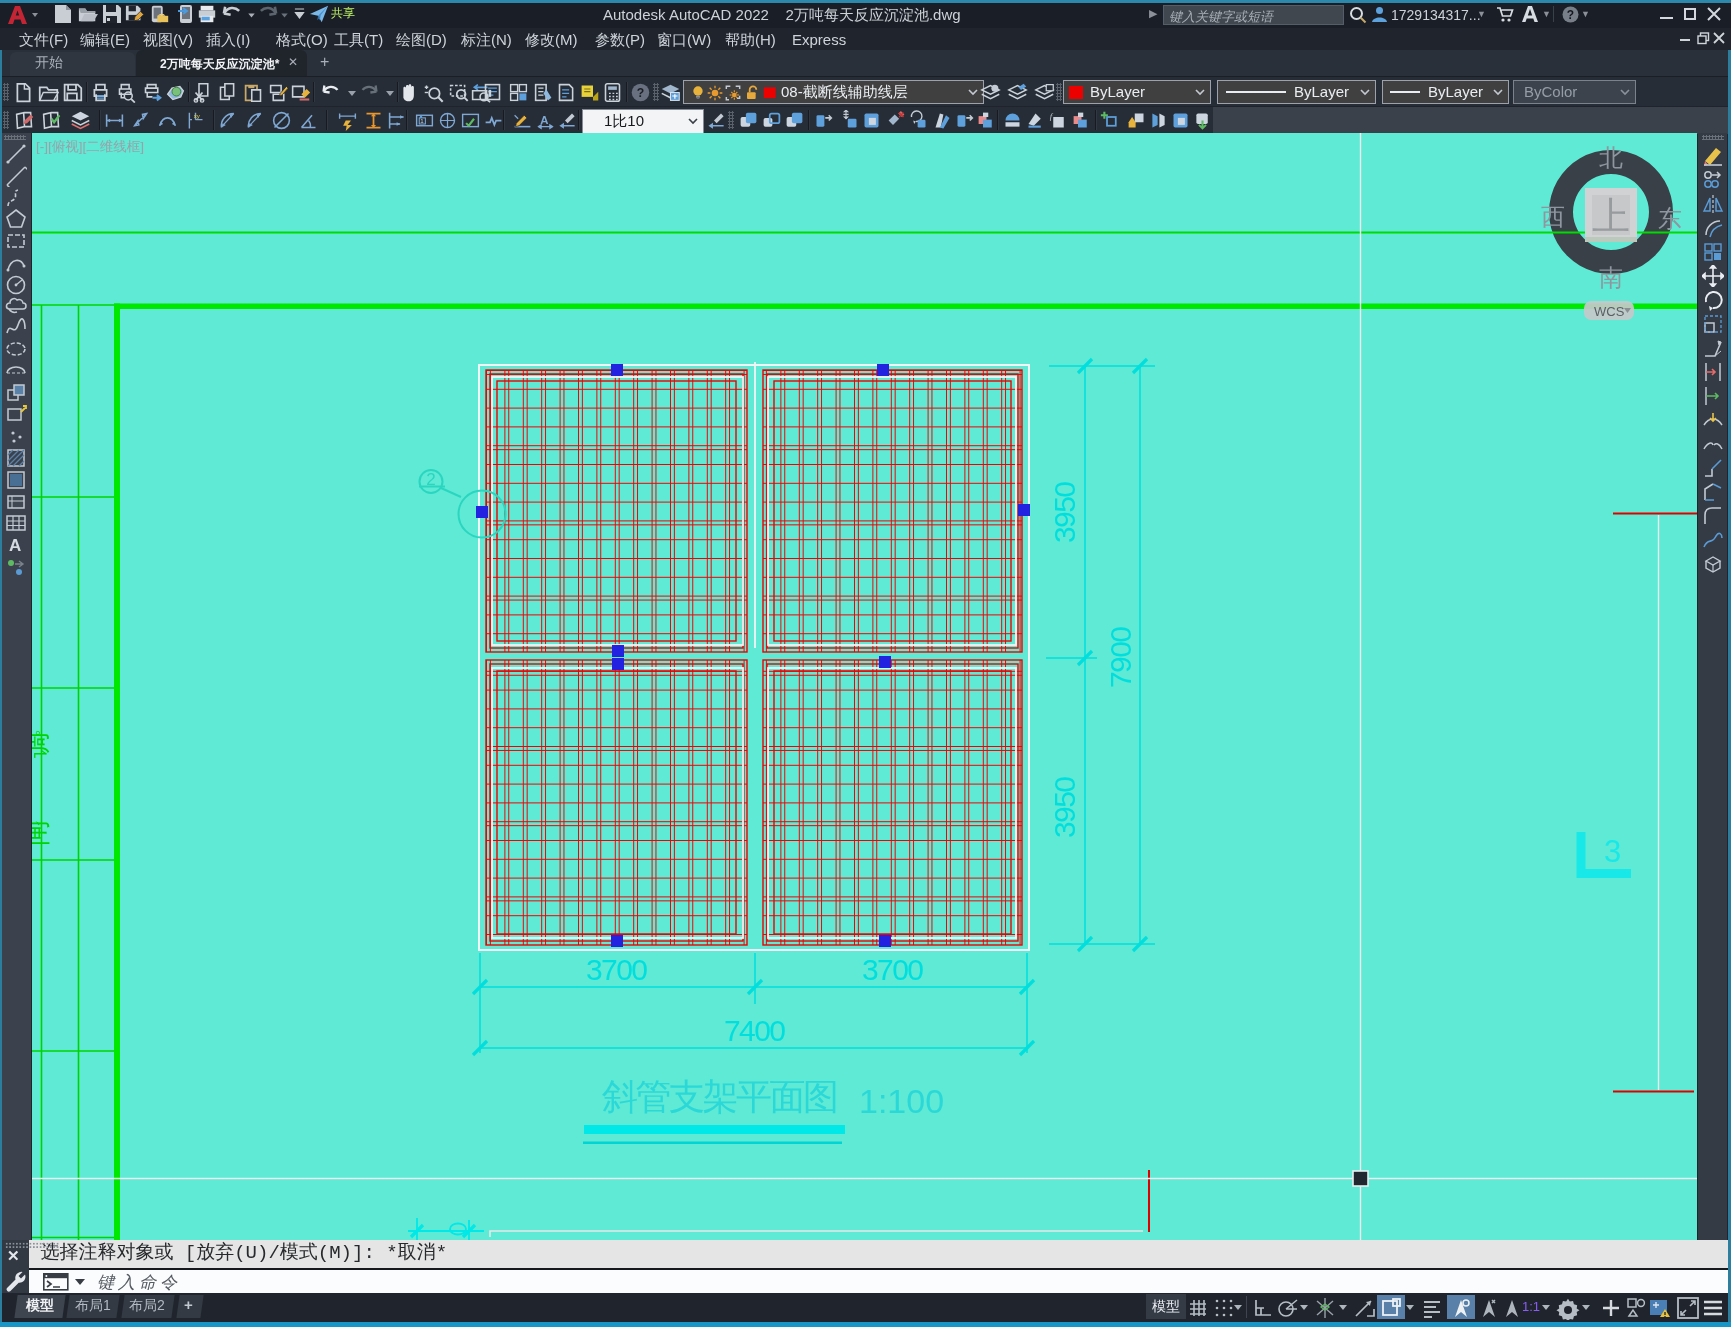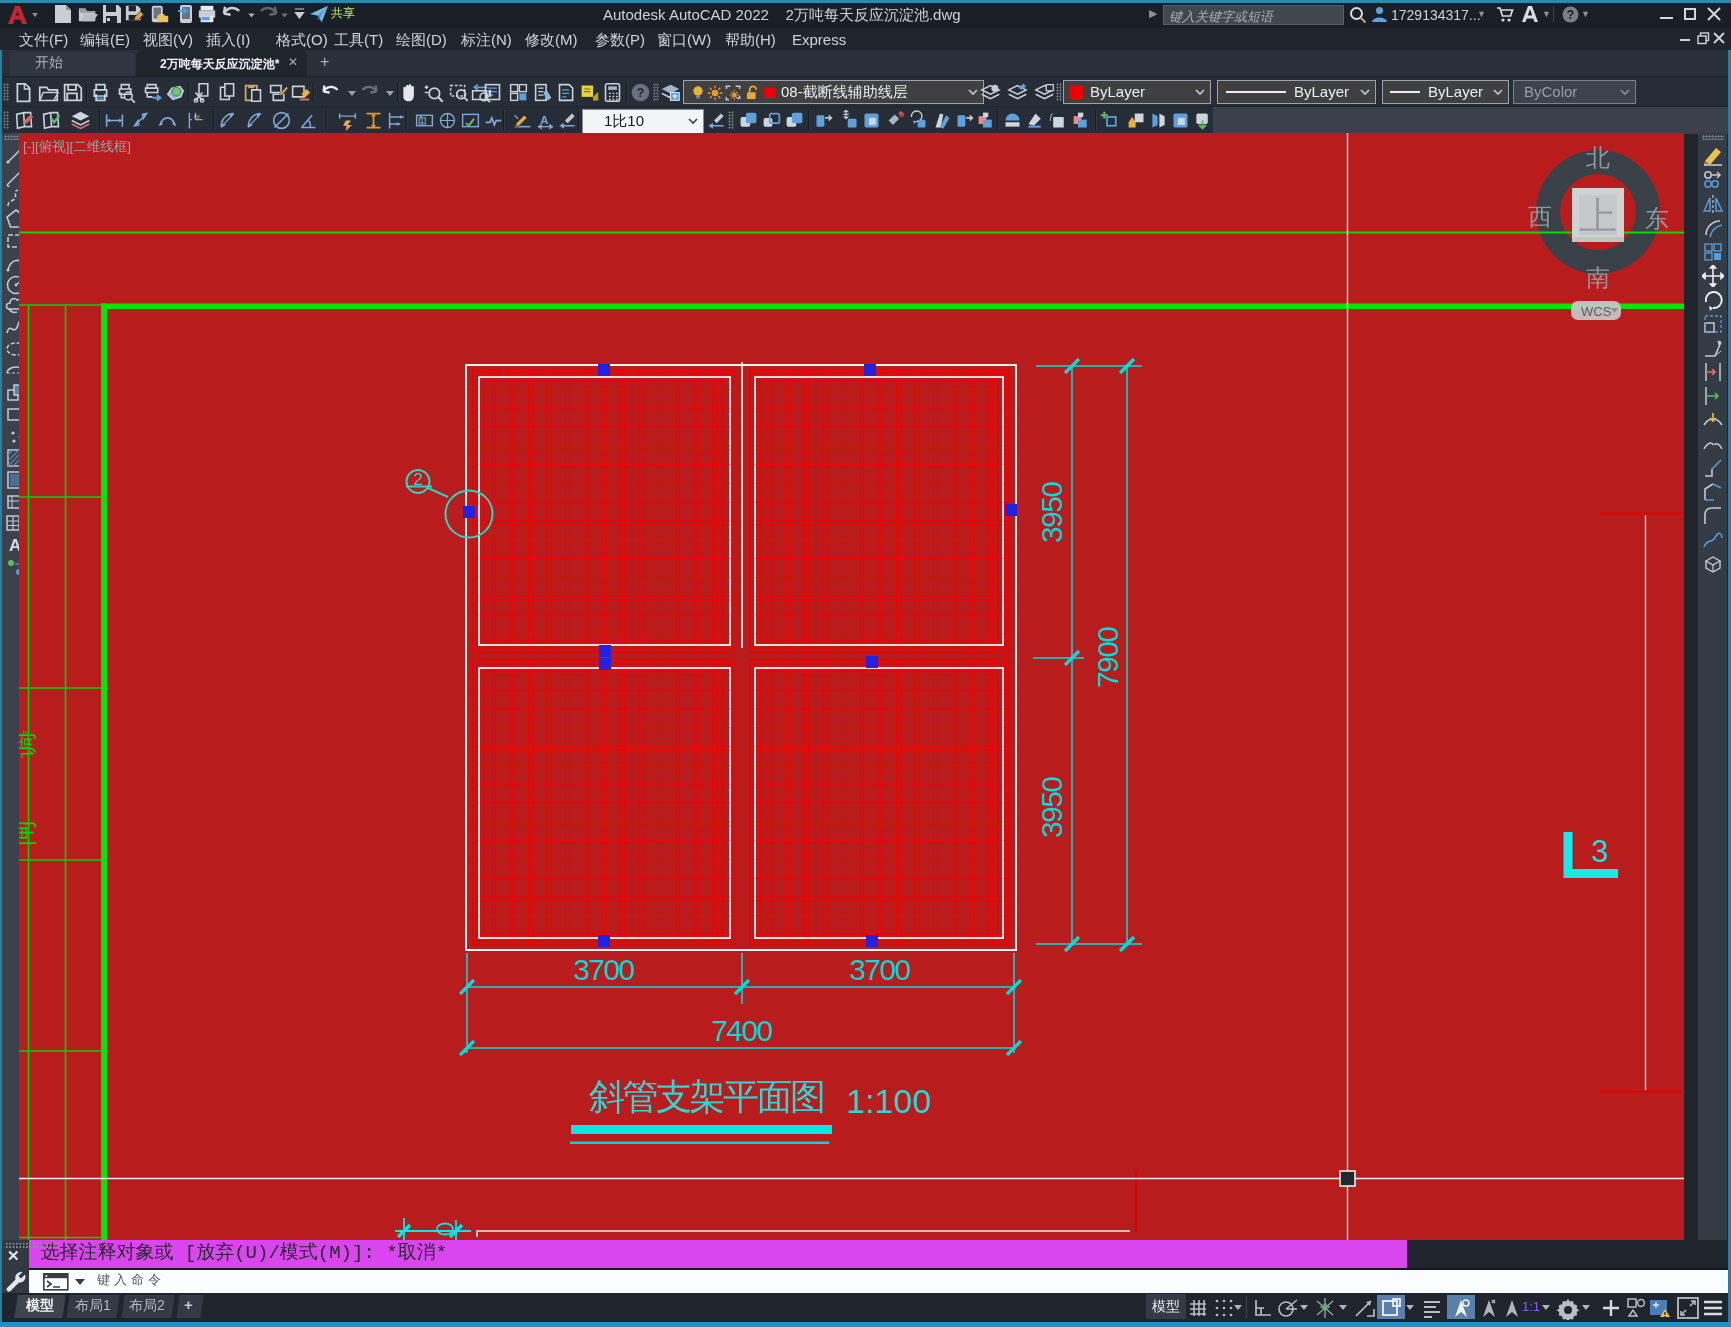--- a/index.html
+++ b/index.html
@@ -17,21 +17,21 @@
 .ttl{color:#cdd2d9;font-size:15px}
 .ic{position:absolute;top:4px;width:20px;height:20px}
 .grip{position:absolute;top:6px;width:6px;height:18px;background-image:radial-gradient(circle,#5a616b 1px,transparent 1.2px);background-size:3px 3px}
 
 #leftdock{left:0;top:133px;width:32px;height:1107px;background:#3c424d;border-right:1px solid #20252c}
 #rightdock{left:1698px;top:133px;width:29px;height:1107px;background:#343b45}
 #winL{left:0;top:50px;width:2px;height:1277px;background:#2c7e9f}
 #winR{left:1728px;top:50px;width:3px;height:1277px;background:#2c7e9f}
 
 #cmdblock{left:0;top:1240px;width:29px;height:53px;background:#333942}
-#histbar{left:29px;top:1240px;width:1378px;height:28px;background:#d946ef;color:#27292c;font-size:19px;line-height:27px;font-family:"Liberation Mono",monospace}
+#histbar{left:29px;top:1240px;width:1702px;height:28px;background:#e5e5e5;color:#27292c;font-size:19px;line-height:27px;font-family:"Liberation Mono",monospace}
 #inputrow{left:29px;top:1268px;width:1702px;height:25px;background:#fbfcfd;border-top:2px solid #15181c}
 #bottombar{left:0;top:1293px;width:1731px;height:29px;background:#20252d}
 #winB{left:0;top:1322px;width:1731px;height:5px;background:#1896c6}
 .t1{position:absolute;top:5px;width:21px;height:21px}
 .t2{position:absolute;top:3px;width:21px;height:21px}
 .s1{position:absolute;top:5px;width:1px;height:20px;background:#171b21;box-shadow:1px 0 0 #323842}
 .car{position:absolute;width:0;height:0;border-left:4px solid transparent;border-right:4px solid transparent;border-top:5px solid #9aa1aa;top:14px}
 .cb{position:absolute;top:3px;height:24px;background:#404040;border:1px solid #9ba2ac;color:#e9edf1;font-size:15px;line-height:22px}
 .cbchev{position:absolute;right:5px;top:8px;width:10px;height:7px}
 .ly{position:absolute;top:4px;width:16px;height:16px}
@@ -934,21 +934,21 @@
       </svg>
     <svg class="rd" style="top:396px" viewBox="0 0 22 22">
         <path d="M2 18 C6 8 10 16 14 7 17 2 20 5 20 9" fill="none" stroke="#5a9bd5" stroke-width="1.6"></path>
       </svg>
     <svg class="rd" style="top:420px" viewBox="0 0 22 22">
         <path d="M4 8l7-4 7 4-7 4z" fill="none" stroke="#c3cad3" stroke-width="1.4"></path>
         <path d="M4 8v7l7 4 7-4V8" fill="none" stroke="#c3cad3" stroke-width="1.4"></path>
         <path d="M11 12v7" stroke="#c3cad3" stroke-width="1.2"></path>
       </svg>
   </div>
-  <div class="abs" id="canvaswrap" style="left:19px;top:133px;width:1665px;height:1107px;background:#b91c1c">
+  <div class="abs" id="canvaswrap" style="left:32px;top:133px;width:1665px;height:1107px;background:#5eead4">
   <svg width="1665" height="1107" viewBox="0 0 1665 1107">
     <defs>
       <pattern id="pgrid" width="18.4" height="18.8" patternUnits="userSpaceOnUse" x="454" y="237">
         <path d="M0 0.5H18.4M0.5 0V18.8" stroke="#f40000" stroke-width="1.1" fill="none" shape-rendering="crispEdges"></path>
       </pattern>
       <pattern id="pdbl" width="18.4" height="75.2" patternUnits="userSpaceOnUse" x="454" y="237">
         <path d="M0 4.5H18.4M4.5 0V75.2" stroke="#f40000" stroke-width="1.1" fill="none" shape-rendering="crispEdges"></path>
       </pattern>
     </defs>
     <text x="4" y="18" font-size="13.5" fill="#99a1aa" font-family="Liberation Sans">[-][俯视][二维线框]</text>
@@ -1114,21 +1114,21 @@
   </div>
   <div class="abs" id="histbar">&nbsp;选择注释对象或 [放弃(U)/模式(M)]: *取消*</div>
   <div class="abs" id="inputrow">
     <svg style="position:absolute;left:14px;top:3px" width="26" height="18" viewBox="0 0 26 18">
         <rect x="0.8" y="0.8" width="24" height="16" fill="none" stroke="#383d45" stroke-width="1.6"></rect>
         <rect x="0.8" y="0.8" width="24" height="4.4" fill="#383d45"></rect>
         <circle cx="3.4" cy="3" r="1" fill="#fbfcfd"></circle>
         <path d="M4 8l4 3-4 3M10 14h7" stroke="#383d45" stroke-width="1.7" fill="none"></path>
       </svg>
     <div style="position:absolute;left:46px;top:9px;width:0;height:0;border-left:5px solid transparent;border-right:5px solid transparent;border-top:6px solid #383d45"></div>
-    <span style="position:absolute;left:68px;top:1px;color:#565b63;font-size:13px;letter-spacing:4px">键入命令</span>
+    <span style="position:absolute;left:68px;top:1px;color:#565b63;font-size:17px;font-style:italic;letter-spacing:4px">键入命令</span>
   </div>
   <div class="abs" id="bottombar">
     <div style="position:absolute;left:16px;top:2px;width:48px;height:23px;background:#3e454f;transform:skewX(-8deg)"></div>
     <span class="abs" style="left:26px;top:4px;color:#f0f2f5;font-size:14px;font-weight:bold">模型</span>
     <div style="position:absolute;left:68px;top:2px;width:50px;height:23px;background:#333a43;transform:skewX(-8deg)"></div>
     <span class="abs" style="left:75px;top:4px;color:#b3b9c2;font-size:14px">布局1</span>
     <div style="position:absolute;left:123px;top:2px;width:50px;height:23px;background:#333a43;transform:skewX(-8deg)"></div>
     <span class="abs" style="left:129px;top:4px;color:#b3b9c2;font-size:14px">布局2</span>
     <div style="position:absolute;left:178px;top:2px;width:24px;height:23px;background:#333a43;transform:skewX(-8deg)"></div>
     <span class="abs" style="left:184px;top:3px;color:#c3c9d1;font-size:15px;font-weight:bold">+</span>

